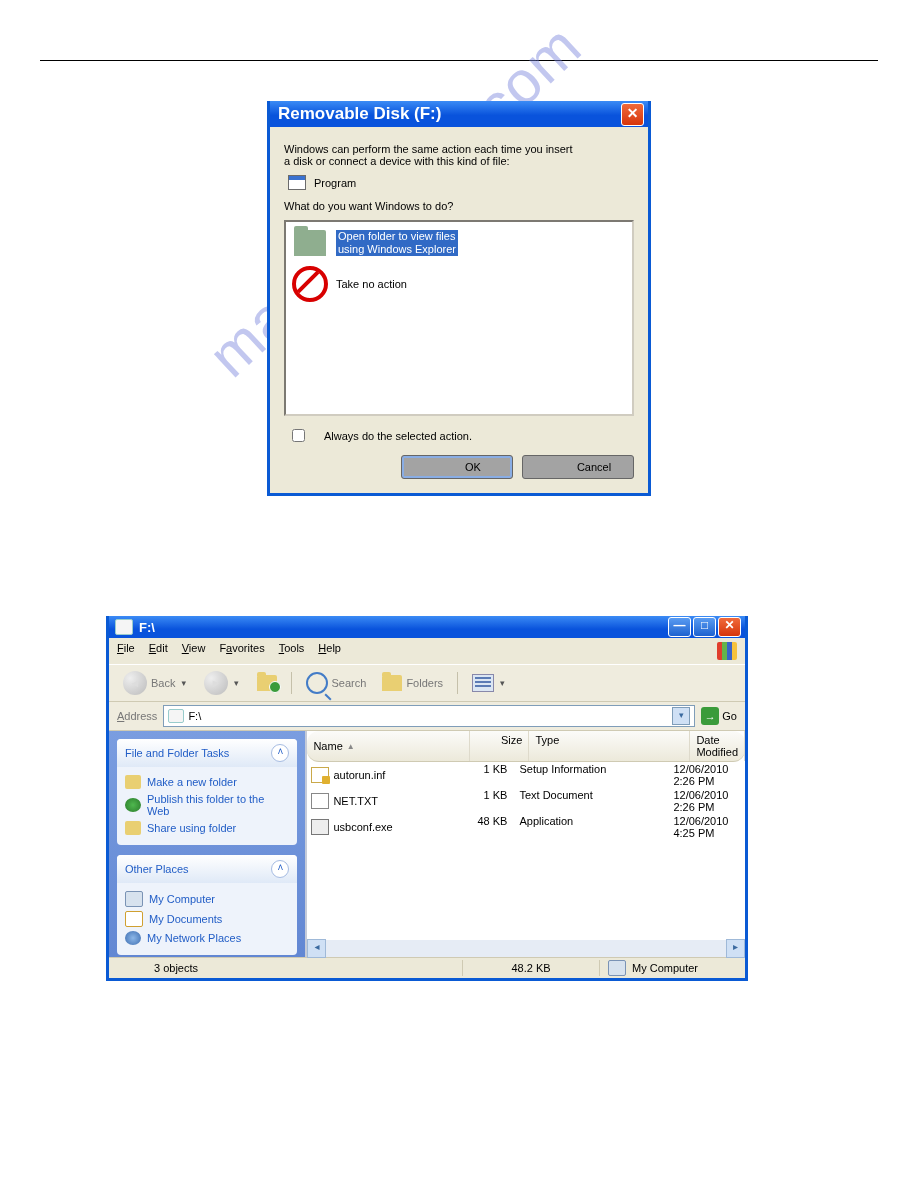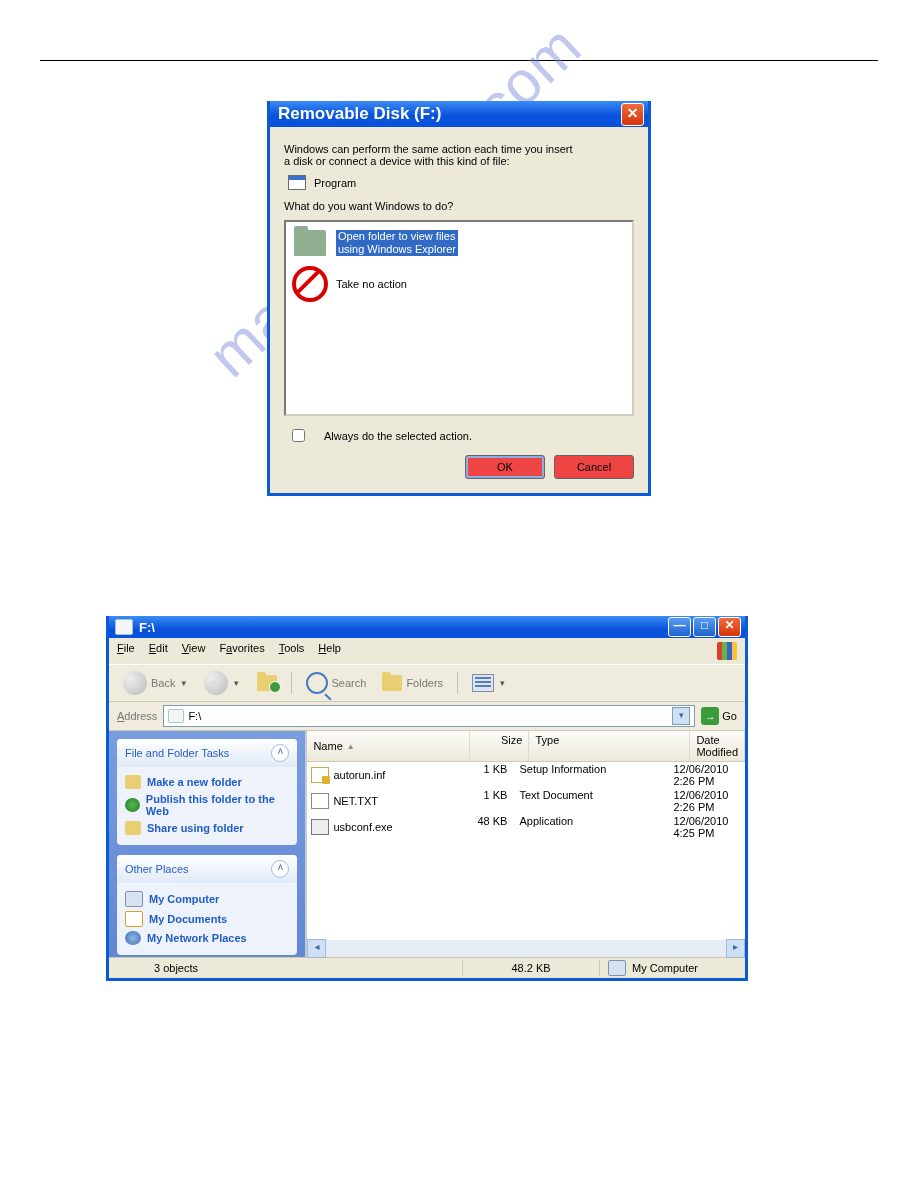--- a/index.html
+++ b/index.html
@@ -84,22 +84,22 @@
   }
   .no-icon::after {
     content:""; position:absolute; left:-2px; top:10px; width:28px; height:4px;
     background:#d80000; transform:rotate(-45deg);
   }
   .d-check { display:flex; align-items:center; gap:16px; margin:10px 0 10px 4px;}
   .d-check input { width:13px; height:13px; }
   .d-buttons { text-align:right; }
   .xpbtn {
     display:inline-block; width:78px; height:22px;
-    background:#ef4444; border:1px solid #666; border-radius:3px; margin-left:6px;
-    font-size:11px; text-align:center; line-height:22px; cursor:default;
+    background:#a3a3a3; border:1px solid #666; border-radius:3px; margin-left:6px;
+    font-size:11px; text-align:center; line-height:22px; cursor:default;padding-left:32px;
   }
   .xpbtn.default { box-shadow:inset 0 0 0 2px #89ade4; }
   
   .explorer {
     width:636px; margin:0 0 0 106px; border:3px solid #0a5ad4; border-top:none;
     background:#ece9d8; position:relative;
   }
   .ex-titlebar {
     height:22px; display:flex; align-items:center; justify-content:space-between;
     padding:0 4px 0 6px;
@@ -170,33 +170,33 @@
   }
   .side-panel{
     background:#eef3fb; border-radius:4px; margin-bottom:10px; overflow:hidden;
   }
   .side-head{
     background:linear-gradient(#fff,#dfe9f7); padding:5px 8px; color:#215dc6; font-weight:normal;
     display:flex; justify-content:space-between; align-items:center; font-size:11px;
   }
   .chev{width:16px;height:16px;border:1px solid #a6bce2;border-radius:50%;background:#fff;color:#215dc6;text-align:center;line-height:13px;font-size:10px;}
   .side-body{padding:6px 8px 8px 8px;}
-  .side-link{display:flex;align-items:center;gap:6px;color:#215dc6;font-size:11px;padding:2px 0;cursor:default;font-weight:bold;}
+  .side-link{display:flex;align-items:center;gap:6px;color:#215dc6;font-size:11px;padding:2px 0;cursor:default;}
   .ic{width:16px;height:14px;border-radius:2px;}
   .ic-folder{background:#e9cf72;}
   .ic-globe{background:radial-gradient(circle,#4fb84f,#2a7a2a);border-radius:50%;}
   .ic-share{background:#e9cf72;position:relative;}
   .ic-comp{background:#d7e2ee;border:1px solid #7a93b5;}
   .ic-doc{background:#fff;border:1px solid #d0a030;}
   .ic-net{background:radial-gradient(circle,#8cb7e8,#3d6db0);border-radius:50%;}
 
   .file-pane{flex:1;display:flex;flex-direction:column;background:#fff;border-left:2px solid #c5cbd8;}
   .colhead{
     display:flex; background:linear-gradient(#fbfbf9,#ece9da);
-    border-bottom:1px solid #cfcab3; font-size:11px;
+    border-bottom:1px solid #cfcab3; font-size:11px;border-radius:12px;
   }
   .colhead div{padding:3px 6px;border-right:1px solid #dedacb;}
   .c-name{width:150px;display:flex;align-items:center;gap:4px;}
   .sort-arr{font-size:8px;color:#888;}
   .c-size{width:46px;text-align:right;}
   .c-type{width:148px;}
   .c-date{flex:1;}
   .files{flex:1;overflow:auto;}
   .row{display:flex;font-size:11px;padding:1px 0;}
   .row .c-name{display:flex;align-items:center;padding-left:4px;}

